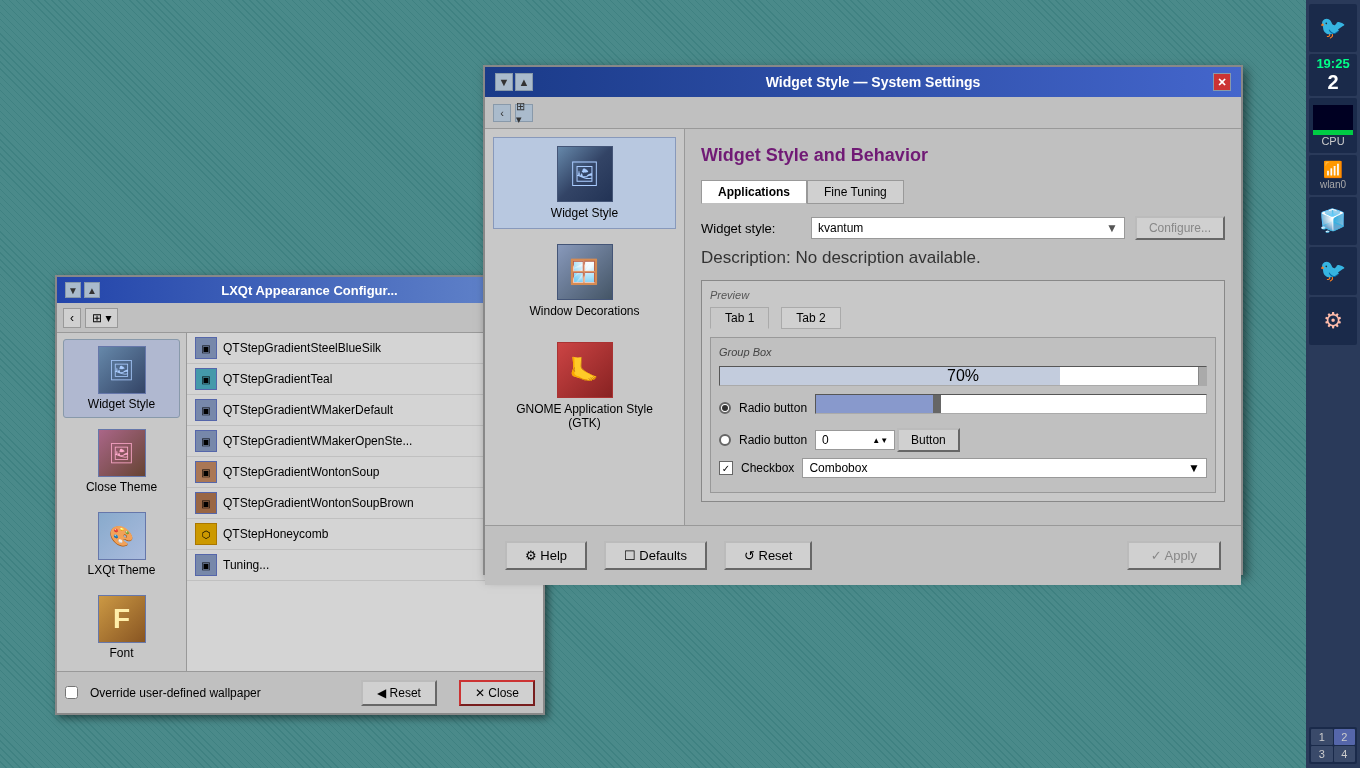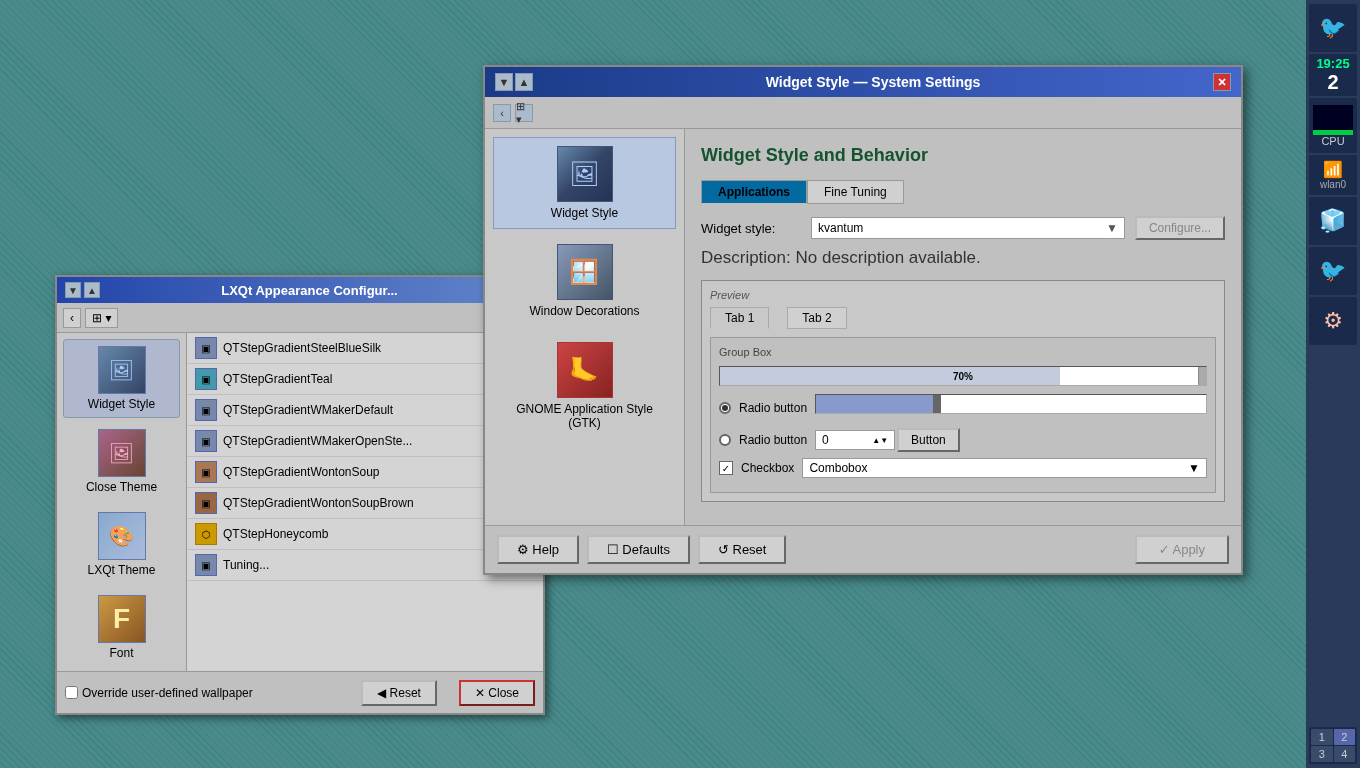--- a/index.html
+++ b/index.html
@@ -272,21 +272,21 @@
       display: flex;
       align-items: center;
       padding: 0 8px;
       gap: 8px;
       border-top: 1px solid #999;
       background: #c0c0c0;
     }
     .footer-checkbox {
       display: flex;
       align-items: center;
-      gap: 4px;
+      gap: 12px;
       font-size: 12px;
     }
     .footer-btns {
       margin-left: auto;
       display: flex;
       gap: 22px;
     }
     .footer-btn {
       padding: 4px 14px;
       background: #d0d0d0;
@@ -407,38 +407,38 @@
 
     .widget-main {
       flex: 1;
       padding: 16px;
       overflow-y: auto;
     }
 
     .section-title {
       font-size: 18px;
       font-weight: bold;
-      color: #14532d;
+      color: #701a75;
       margin-bottom: 14px;
     }
 
     .tabs-container {
       display: flex;
       gap: 0;
       margin-bottom: 12px;
     }
     .tab-btn {
       padding: 4px 16px;
       background: #d0d0d0;
       border: 1px solid #999;
       cursor: pointer;
       font-size: 12px;
     }
     .tab-btn.active {
-      background: #0369a1;
+      background: #ffffff;
       border-bottom-color: #c0c0c0;
       font-weight: bold;
       text-align: right;
     }
 
     .settings-row {
       display: flex;
       align-items: center;
       gap: 10px;
       margin-bottom: 8px;
@@ -481,21 +481,21 @@
       background: #c8c8c8;
     }
     .preview-label {
       font-size: 11px;
       color: #555;
       margin-bottom: 6px;
       font-style: italic;
     }
     .preview-tabs {
       display: flex;
-      gap: 18px;
+      gap: 12px;
       margin-bottom: 8px;
     }
     .preview-tab {
       padding: 3px 14px;
       background: #d0d0d0;
       border: 1px solid #aaa;
       font-size: 12px;
       cursor: pointer;
     }
     .preview-tab.active {
@@ -504,20 +504,21 @@
     }
     .preview-group {
       border: 1px solid #999;
       padding: 8px;
       background: #c0c0c0;
     }
     .preview-group-label {
       font-size: 11px;
       color: #444;
       margin-bottom: 8px;
+      font-style: italic;
     }
     .preview-progress {
       height: 20px;
       background: white;
       border: 1px inset #aaa;
       position: relative;
       margin-bottom: 8px;
       display: flex;
       align-items: center;
       padding: 0 4px;
@@ -530,22 +531,21 @@
       height: 100%;
       background: #8899bb;
       opacity: 0.5;
       width: 70%;
     }
     .progress-text {
       position: relative;
       z-index: 1;
       width: 100%;
       text-align: center;
-      font-size: 10px;
-      font-weight: bold;
+      font-size: 16px;
     }
     .preview-slider {
       height: 20px;
       background: white;
       border: 1px inset #aaa;
       position: relative;
       margin-bottom: 8px;
       display: flex;
       align-items: center;
     }
@@ -637,25 +637,25 @@
       border: 1px solid #999;
       padding: 2px 6px;
       font-size: 12px;
       display: flex;
       align-items: center;
       justify-content: space-between;
       flex: 1;
     }
 
     .widget-footer {
-      height: 48px;
-      display: flex;
-      align-items: center;
-      padding: 0 12px;
-      gap: 8px;
+      height: 60px;
+      display: flex;
+      align-items: center;
+      padding: 0 20px;
+      gap: 17px;
       border-top: 1px solid #999;
       background: #c0c0c0;
     }
     .footer-action-btn {
       padding: 5px 18px;
       background: #d0d0d0;
       border: 2px outset #bbb;
       cursor: pointer;
       font-size: 13px;
       display: flex;

